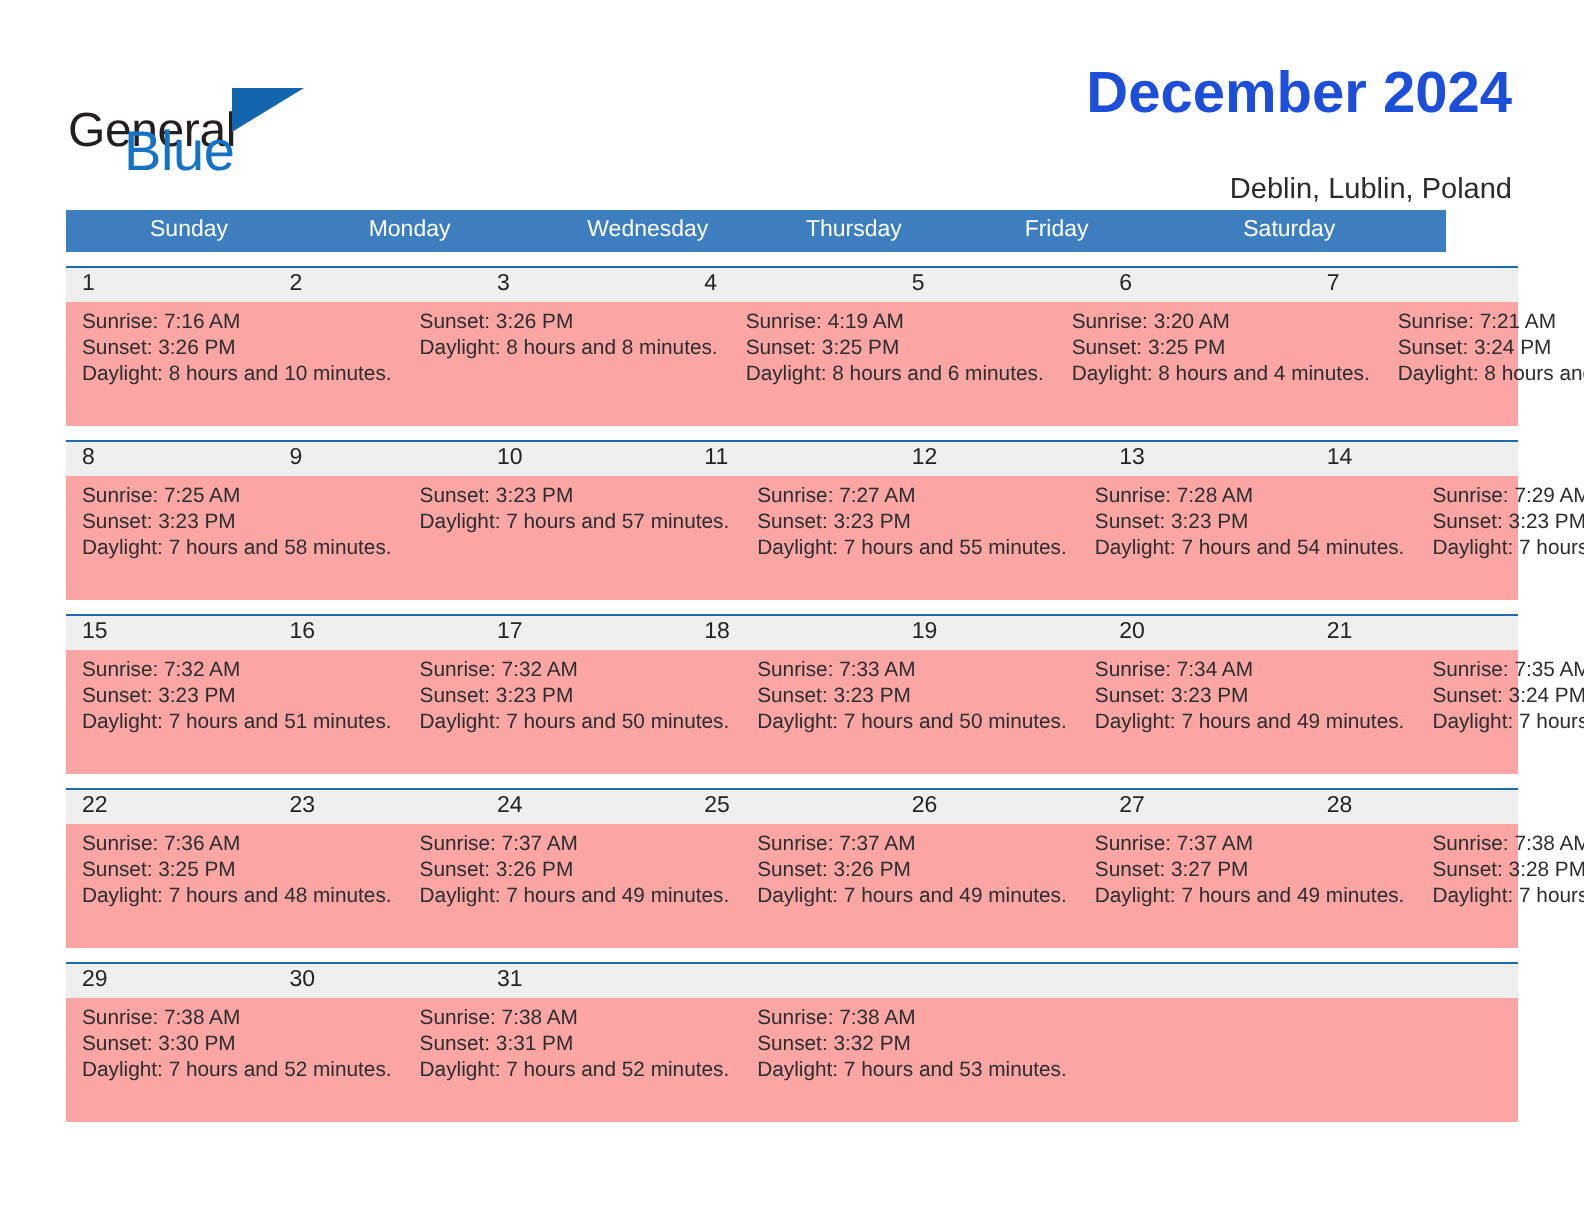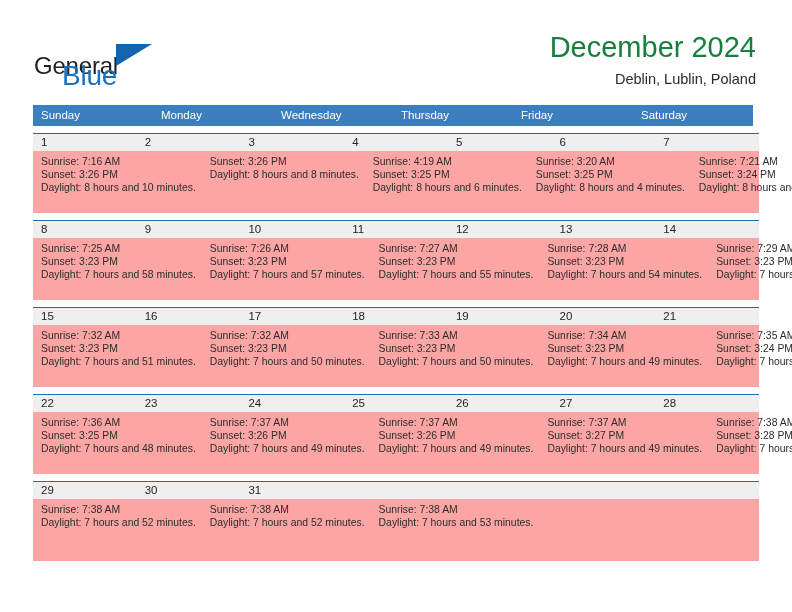--- a/index.html
+++ b/index.html
@@ -65,45 +65,46 @@
   }
 
   .title-block {
     position: absolute;
     right: 36px;
     top: 30px;
     text-align: right;
   }
   .cal-title {
     font-size: 29px;
-    color: #15803d;
-    font-weight: normal;
+    color: #1d4ed8;
+    font-weight: bold;
     line-height: 34px;
     white-space: nowrap;
   }
   .cal-subtitle {
     font-size: 14.5px;
     color: #2b2b2b;
     line-height: 22px;
-    margin-top: 4px;
+    margin-top: 20px;
     white-space: nowrap;
   }
 
   
   .calendar {
     position: absolute;
     left: 33px;
     top: 105px;
     width: 726px;
   }
   .dow-row {
     display: flex;
-    width: 720px;
+    width: 656px;
     height: 21px;
     background: #3d7ebe;
+    padding-left: 34px;
   }
   .dow {
     flex: 1 1 0;
     color: #ffffff;
     font-size: 11.5px;
     line-height: 21px;
     padding-left: 8px;
     box-sizing: border-box;
     white-space: nowrap;
   }
@@ -232,21 +233,20 @@
         <div class="daynum">13</div>
         <div class="daynum">14</div>
       </div>
       <div class="week-body">
         <div class="daycell">
           <div>Sunrise: 7:25 AM</div>
           <div>Sunset: 3:23 PM</div>
           <div class="dl-wrap">Daylight: 7 hours and 58 minutes.</div>
         </div>
         <div class="daycell">
-          <div>Sunrise: 7:26 AM</div>
           <div>Sunset: 3:23 PM</div>
           <div class="dl-wrap">Daylight: 7 hours and 57 minutes.</div>
         </div>
         <div class="daycell">
           <div>Sunrise: 7:27 AM</div>
           <div>Sunset: 3:23 PM</div>
           <div class="dl-wrap">Daylight: 7 hours and 55 minutes.</div>
         </div>
         <div class="daycell">
           <div>Sunrise: 7:28 AM</div>
@@ -348,28 +348,31 @@
         <div class="daynum">30</div>
         <div class="daynum">31</div>
         <div class="daynum"></div>
         <div class="daynum"></div>
         <div class="daynum"></div>
         <div class="daynum"></div>
       </div>
       <div class="week-body">
         <div class="daycell">
           <div>Sunrise: 7:38 AM</div>
+          <div>Sunset: 3:30 PM</div>
           <div class="dl-wrap">Daylight: 7 hours and 52 minutes.</div>
         </div>
         <div class="daycell">
           <div>Sunrise: 7:38 AM</div>
+          <div>Sunset: 3:31 PM</div>
           <div class="dl-wrap">Daylight: 7 hours and 52 minutes.</div>
         </div>
         <div class="daycell">
           <div>Sunrise: 7:38 AM</div>
+          <div>Sunset: 3:32 PM</div>
           <div class="dl-wrap">Daylight: 7 hours and 53 minutes.</div>
         </div>
         <div class="daycell"></div>
         <div class="daycell"></div>
         <div class="daycell"></div>
         <div class="daycell"></div>
       </div>
     </div>
 
   </div>

